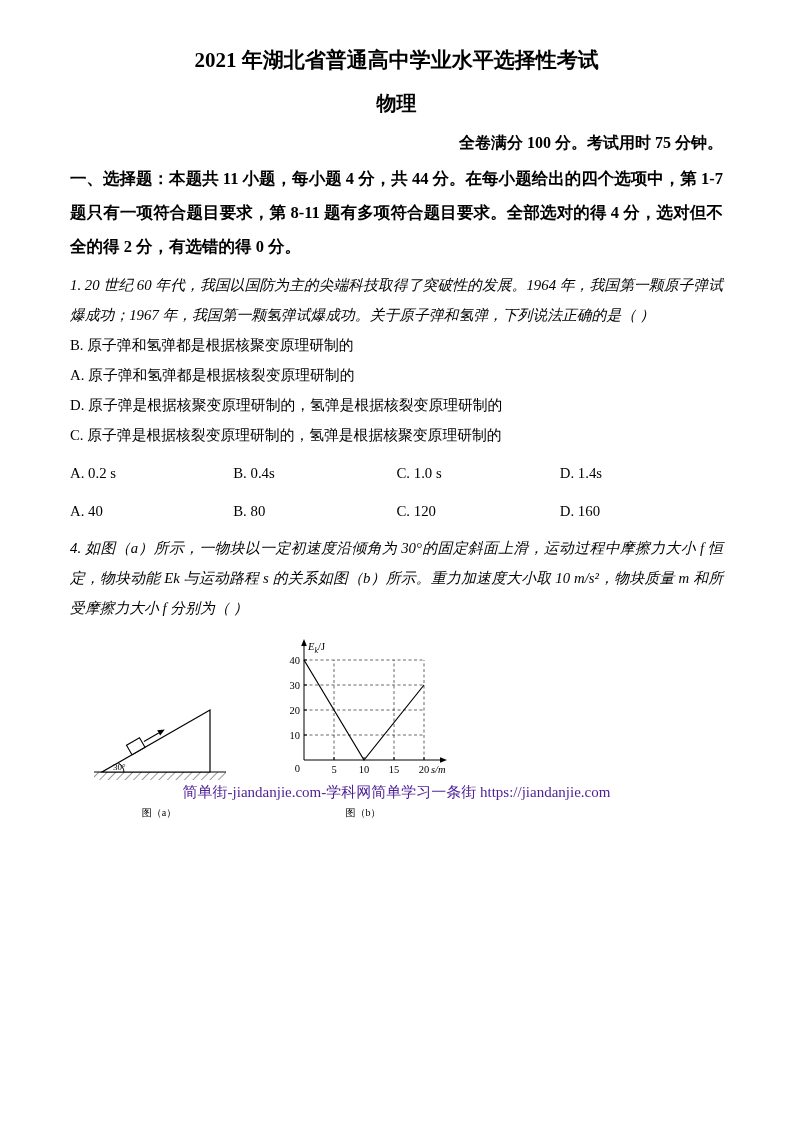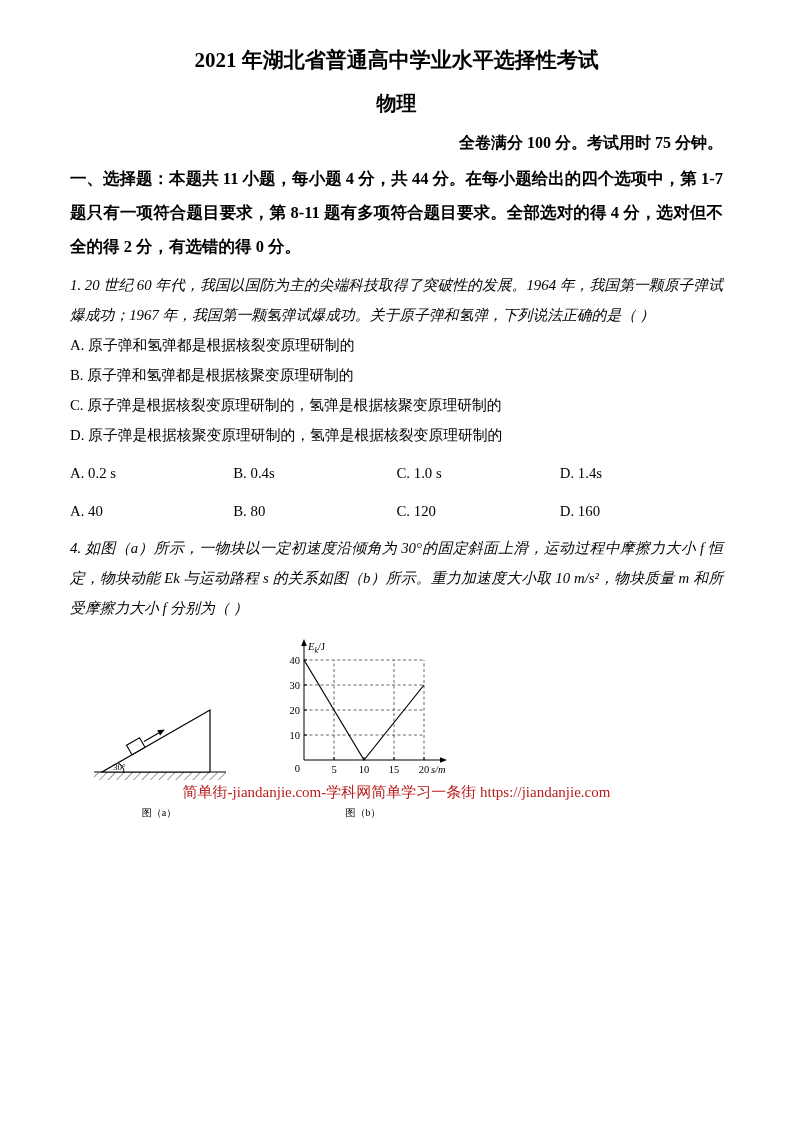--- a/index.html
+++ b/index.html
@@ -10,39 +10,39 @@
   .exam-info{font-size:16px;font-weight:bold;text-align:right;margin:0 0 8px;}
   .section-header{font-size:16.5px;font-weight:bold;line-height:2.05;text-align:justify;margin:0;}
   .question{margin-top:8px;}
   .q-text{font-size:14.8px;line-height:2.02;text-align:justify;margin:0;font-style:italic;}
   .opt-line{font-size:14.8px;line-height:2.02;margin:0;}
   .opt-row{display:grid;grid-template-columns:1fr 1fr 1fr 1fr;font-size:14.8px;line-height:2.02;margin-top:2px;}
   .opt-row.two{grid-template-columns:1fr 1fr;gap:40px;}
   .figures{display:flex;align-items:flex-end;gap:34px;margin:12px 0 0 14px;}
   .fig{text-align:center;}
   .fig-label{font-size:10px;margin-top:16px;}
-  .footer{position:absolute;left:0;bottom:26px;width:100%;text-align:center;color:#b91c1c;font-size:15px;}
+  .footer{position:absolute;left:0;bottom:26px;width:100%;text-align:center;color:#4c1d95;font-size:15px;}
   svg text{font-family:"Liberation Serif","DejaVu Serif",serif;}
 </style>
 </head>
 <body>
 
 <div class="page">
 
   <div class="title">2021 年湖北省普通高中学业水平选择性考试</div>
   <div class="subject">物理</div>
   <div class="exam-info">全卷满分 100 分。考试用时 75 分钟。</div>
   <div class="section-header">一、选择题：本题共 11 小题，每小题 4 分，共 44 分。在每小题给出的四个选项中，第 1-7 题只有一项符合题目要求，第 8-11 题有多项符合题目要求。全部选对的得 4 分，选对但不全的得 2 分，有选错的得 0 分。</div>
 
   <div class="question">
     <p class="q-text">1. 20 世纪 60 年代，我国以国防为主的尖端科技取得了突破性的发展。1964 年，我国第一颗原子弹试爆成功；1967 年，我国第一颗氢弹试爆成功。关于原子弹和氢弹，下列说法正确的是（        ）</p>
+    <p class="opt-line">B. 原子弹和氢弹都是根据核聚变原理研制的</p>
     <p class="opt-line">A. 原子弹和氢弹都是根据核裂变原理研制的</p>
-    <p class="opt-line">B. 原子弹和氢弹都是根据核聚变原理研制的</p>
+    <p class="opt-line">D. 原子弹是根据核聚变原理研制的，氢弹是根据核裂变原理研制的</p>
     <p class="opt-line">C. 原子弹是根据核裂变原理研制的，氢弹是根据核聚变原理研制的</p>
-    <p class="opt-line">D. 原子弹是根据核聚变原理研制的，氢弹是根据核裂变原理研制的</p>
   </div>
 
   <div class="question">
     <div class="opt-row">
       <span>A.  0.2 s</span>
       <span>B.  0.4s</span>
       <span>C.  1.0 s</span>
       <span>D.  1.4s</span>
     </div>
   </div>

